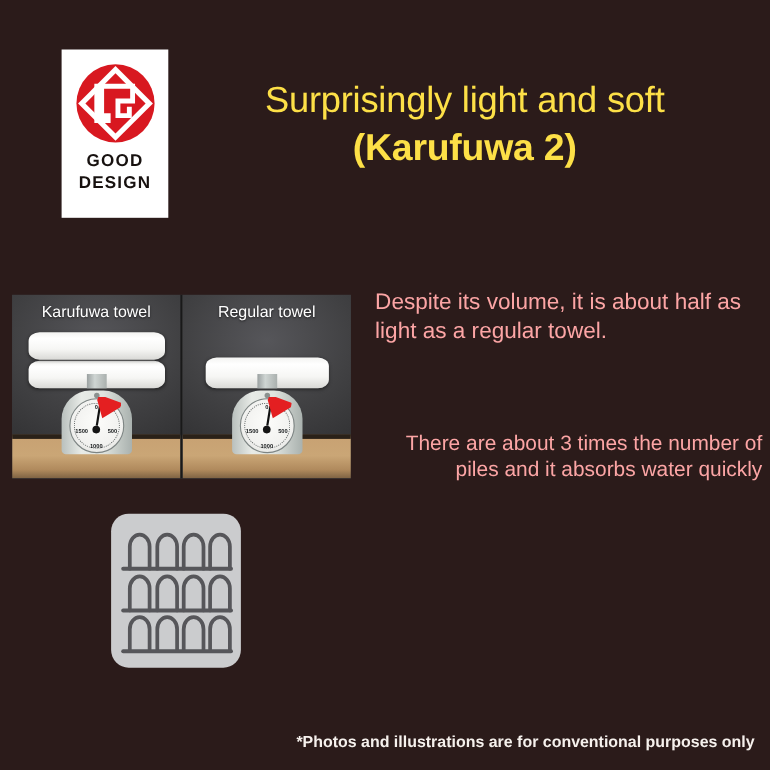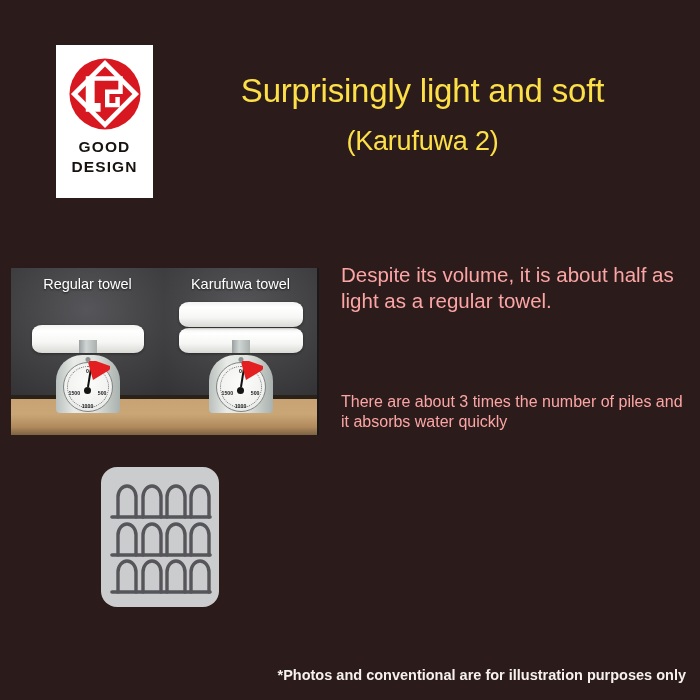--- a/index.html
+++ b/index.html
@@ -60,24 +60,24 @@
     text-align: center;
     color: #fde047;
   }
   .headline-main {
     font-size: 33px;
     line-height: 1.16;
     font-weight: 400;
     letter-spacing: -0.2px;
   }
   .headline-sub {
-    font-size: 27px;
+    font-size: 34px;
     line-height: 1.2;
-    font-weight: 400;
-    margin-top: 15px;
+    font-weight: 700;
+    margin-top: 4px;
     letter-spacing: -0.2px;
   }
 
   
   .photo-panel {
     position: absolute;
     left: 11px;
     top: 268px;
     width: 308px;
     height: 167px;
@@ -243,22 +243,23 @@
     left: 341px;
     top: 262px;
     width: 352px;
     font-size: 20.5px;
     line-height: 1.28;
   }
   .copy-2 {
     left: 341px;
     top: 392px;
     width: 352px;
-    font-size: 16px;
+    font-size: 19px;
     line-height: 1.28;
+    text-align: right;
   }
   .copy-note {
     left: 341px;
     top: 472px;
     width: 352px;
     font-size: 15.5px;
     line-height: 1.25;
   }
 
   
@@ -306,69 +307,69 @@
     </div>
   </div>
 
   <div class="headline">
     <div class="headline-main">Surprisingly light and soft</div>
     <div class="headline-sub">(Karufuwa 2)</div>
   </div>
 
   <div class="photo-panel">
 
-    <div class="photo-half right">
-      <div class="photo-label">Regular towel</div>
+    <div class="photo-half left">
+      <div class="photo-label">Karufuwa towel</div>
       <div class="wood"></div>
 
       <div class="scale">
         <div class="scale-neck"></div>
         <div class="scale-body">
           <div class="scale-screw"></div>
           <div class="scale-dial">
             <div class="dial-tickring"></div>
             <div class="dial-num n0">0</div>
             <div class="dial-num n1500">1500</div>
             <div class="dial-num n500">500</div>
             <div class="dial-num n1000">1000</div>
             <div class="dial-needle"></div>
             <div class="dial-hub"></div>
           </div>
         </div>
       </div>
 
-      <div class="towel r-one"></div>
+      <div class="towel k-bot"></div>
+      <div class="towel k-top"></div>
 
       <svg class="red-arrow" viewBox="0 0 26 22">
         <path d="M2 1 L24 1 L24 5 L12 20 L2 6 Z" fill="#e41f21" transform="rotate(20 13 11)"></path>
       </svg>
     </div>
 
-    <div class="photo-half left">
-      <div class="photo-label">Karufuwa towel</div>
+    <div class="photo-half right">
+      <div class="photo-label">Regular towel</div>
       <div class="wood"></div>
 
       <div class="scale">
         <div class="scale-neck"></div>
         <div class="scale-body">
           <div class="scale-screw"></div>
           <div class="scale-dial">
             <div class="dial-tickring"></div>
             <div class="dial-num n0">0</div>
             <div class="dial-num n1500">1500</div>
             <div class="dial-num n500">500</div>
             <div class="dial-num n1000">1000</div>
             <div class="dial-needle"></div>
             <div class="dial-hub"></div>
           </div>
         </div>
       </div>
 
-      <div class="towel k-bot"></div>
-      <div class="towel k-top"></div>
+      <div class="towel r-one"></div>
 
       <svg class="red-arrow" viewBox="0 0 26 22">
         <path d="M2 1 L24 1 L24 5 L12 20 L2 6 Z" fill="#e41f21" transform="rotate(20 13 11)"></path>
       </svg>
     </div>
   </div>
 
   <div class="copy-block copy-1">Despite its volume, it is about half as light as a regular towel.</div>
   <div class="copy-block copy-2">There are about 3 times the number of piles and it absorbs water quickly</div>
 
@@ -390,15 +391,15 @@
 
         <path d="M10 117 L10 97 A9 11 0 0 1 28 97 L28 117"></path>
         <path d="M35 117 L35 97 A9 11 0 0 1 53 97 L53 117"></path>
         <path d="M59 117 L59 97 A9 11 0 0 1 77 97 L77 117"></path>
         <path d="M83 117 L83 97 A9 11 0 0 1 101 97 L101 117"></path>
         <path d="M4 117 L102 117" stroke-width="3.6"></path>
       </g>
     </svg>
   </div>
 
-  <div class="footer-note">*Photos and conventional are for illustration purposes only</div>
+  <div class="footer-note">*Photos and illustrations are for conventional purposes only</div>
 
 </div>
 
 </body></html>

